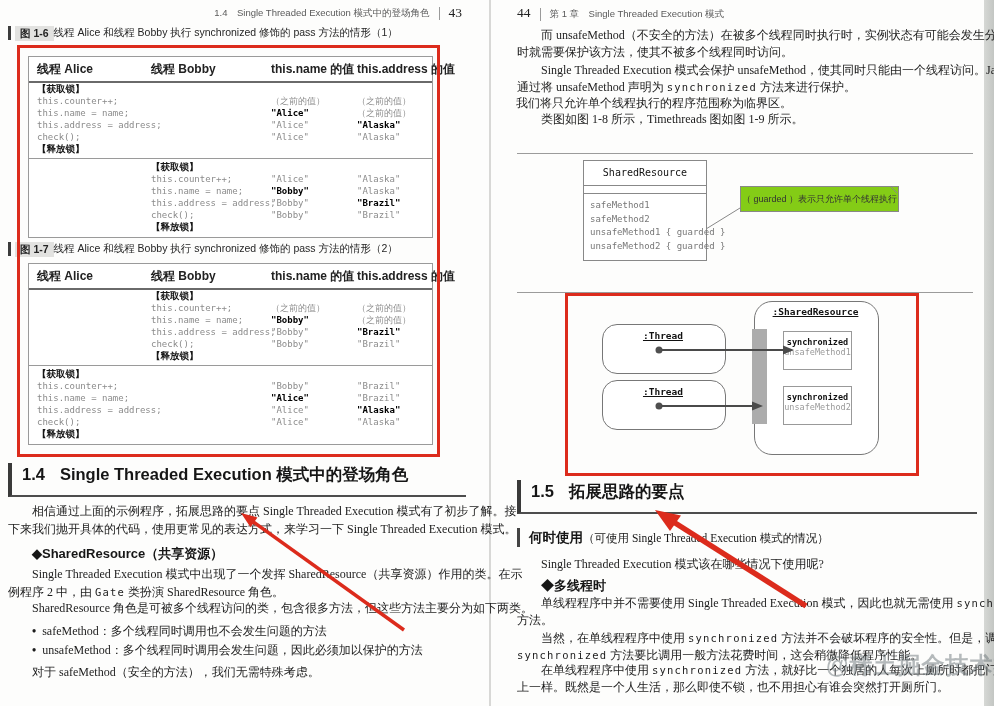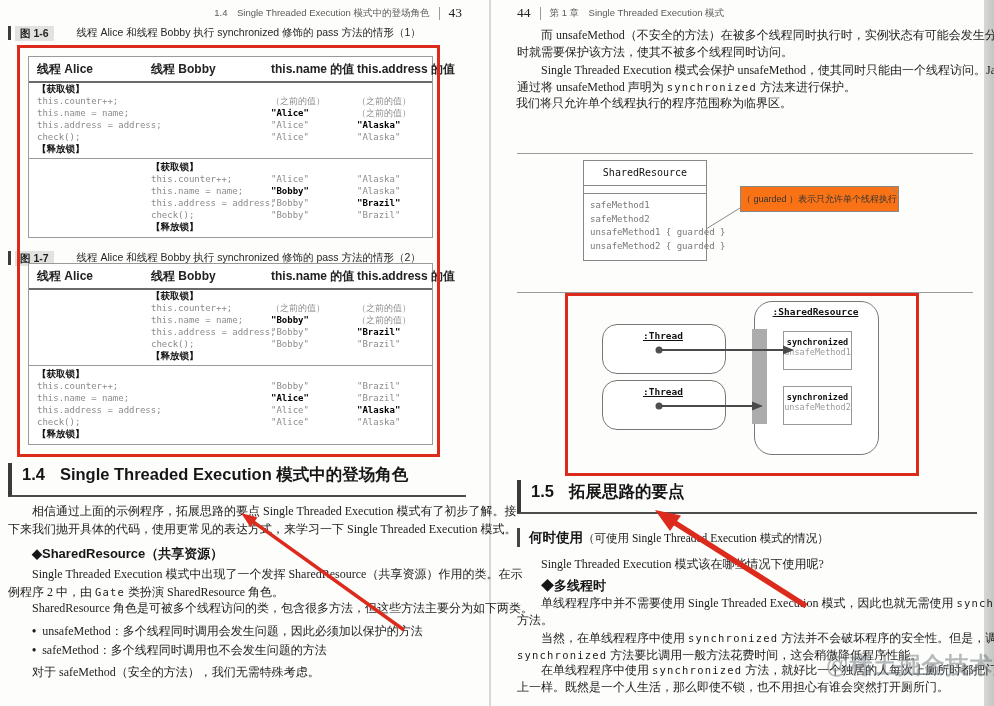--- a/index.html
+++ b/index.html
@@ -6,29 +6,29 @@
   #canvas{position:relative;width:994px;height:706px;background:#fdfdfc;overflow:hidden;
           font-family:"Liberation Serif",serif;color:#1c1c1c;}
   
   .divider{position:absolute;left:489px;top:0;width:2px;height:706px;background:#d8d8d6;}
   .edge-strip{position:absolute;left:984px;top:0;width:10px;height:706px;
               background:linear-gradient(90deg,#d6d8d5,#c3c6c3);}
   
   .hdr{position:absolute;top:5px;height:16px;display:flex;align-items:center;gap:9px;
        font-family:"Liberation Sans",sans-serif;font-size:9.5px;color:#5a5a5a;white-space:nowrap;}
   .hdr-left{left:0;width:462px;justify-content:flex-end;}
-  .hdr-right{left:517px;}
+  .hdr-right{left:517px;align-items:flex-end;}
   .hdr-num{font-family:"Liberation Serif",serif;font-size:13.5px;color:#222;}
   .hdr-sep{width:1px;height:13px;background:#9a9a9a;}
   
   .figlabel{position:absolute;display:flex;align-items:center;height:16px;white-space:nowrap;
             font-family:"Liberation Sans",sans-serif;}
   .fl-bar{width:3px;height:14px;background:#3c3c3c;margin-right:4px;flex:none;}
   .fl-tag{background:#e2e2e0;font-weight:bold;font-size:10.5px;color:#222;padding:0 5px;line-height:15px;}
-  .fl-cap{margin-left:23px;font-size:10.5px;color:#262626;}
+  .fl-cap{margin-left:0;font-size:10.5px;color:#262626;}
   .flrule{position:absolute;height:1px;background:#9b9b9b;}
   
   .ttable{position:absolute;width:403px;background:#fff;border:1px solid #9a9a9a;
           font-family:"DejaVu Sans Mono",monospace;padding-bottom:4px;}
   .thead{display:grid;grid-template-columns:114px 120px 86px 1fr;padding:4px 0 3px;
          border-bottom:2px solid #6a6a6a;font-family:"Liberation Sans",sans-serif;
          font-size:12px;color:#222;font-weight:bold;}
   .thead span{padding-left:8px;white-space:nowrap;}
   .trow{display:grid;grid-template-columns:114px 120px 86px 1fr;height:12px;line-height:12px;
         font-size:9px;color:#8b8b8b;}
@@ -58,21 +58,21 @@
   .blist{position:absolute;font-size:12px;line-height:18.5px;}
   .blist .bullet{font-weight:bold;margin-right:6px;}
   
   .clsbox{position:absolute;left:583px;top:160px;width:122px;background:#fff;border:1px solid #888;
           font-family:"DejaVu Sans Mono",monospace;}
   .cls-title{height:24px;line-height:24px;text-align:center;font-weight:normal;font-size:10px;
              color:#111;border-bottom:1px solid #888;}
   .cls-empty{height:7px;border-bottom:1px solid #888;}
   .cls-methods{padding:5px 0 7px 6px;font-size:9px;line-height:13.5px;color:#777;white-space:nowrap;}
   .notebox{position:absolute;left:740px;top:186px;width:157px;height:24px;border:1px solid #888;
-           background:#f97316;font-family:"Liberation Sans",sans-serif;font-size:9px;line-height:24px;
+           background:#84cc16;font-family:"Liberation Sans",sans-serif;font-size:9px;line-height:24px;
            text-align:center;color:#333;white-space:nowrap;}
   
   .resbox{position:absolute;left:754px;top:301px;width:123px;height:152px;border:1.4px solid #777;
           border-radius:18px;background:#fff;}
   .res-label{position:absolute;left:754px;top:306px;width:123px;text-align:center;
              font-family:"DejaVu Sans Mono",monospace;font-weight:bold;font-size:9.5px;
              text-decoration:underline;color:#111;}
   .graybar{position:absolute;left:752px;top:329px;width:15px;height:95px;background:#acacac;}
   .syncbox{position:absolute;width:67px;height:37px;border:1px solid #999;background:#fff;
            text-align:center;font-family:"DejaVu Sans Mono",monospace;}
@@ -182,21 +182,21 @@
         <span>"Brazil"</span>
       </div>
       <div class="trow">
         <span></span>
         <span class="lockcell">【释放锁】</span>
         <span></span>
         <span></span>
       </div>
     </div>
 
-  <div class="figlabel" style="left:8px;top:250px;">
+  <div class="figlabel" style="left:8px;top:241px;">
     <span class="fl-bar"></span>
     <span class="fl-tag">图 1-7</span>
     <span class="fl-cap">线程 Alice 和线程 Bobby 执行 synchronized 修饰的 pass 方法的情形（2）</span>
   </div>
 
   <div class="ttable" style="left:28px;top:263px;">
       <div class="thead">
         <span>线程 Alice</span>
         <span>线程 Bobby</span>
         <span>this.name 的值</span>
@@ -289,22 +289,22 @@
     </div>
   <div class="diamond" style="left:32px;top:545px;">◆SharedResource（共享资源）</div>
   <div class="para" style="left:8px;top:565px;">
       <div class="line ind"><span>Single Threaded Execution 模式中出现了一个发挥 SharedResource（共享资源）作用的类。在示</span></div>
       <div class="line"><span>例程序 2 中，由 </span><span class="mono">Gate</span><span> 类扮演 SharedResource 角色。</span></div>
     </div>
   <div class="para" style="left:8px;top:572px;margin-top:27px;">
       <div class="line ind"><span>SharedResource 角色是可被多个线程访问的类，包含很多方法，但这些方法主要分为如下两类。</span></div>
     </div>
   <div class="blist" style="left:32px;top:622px;">
+      <div class="line"><span class="bullet">•</span><span>safeMethod：多个线程同时调用也不会发生问题的方法</span></div>
       <div class="line"><span class="bullet">•</span><span>unsafeMethod：多个线程同时调用会发生问题，因此必须加以保护的方法</span></div>
-      <div class="line"><span class="bullet">•</span><span>safeMethod：多个线程同时调用也不会发生问题的方法</span></div>
     </div>
   <div class="para" style="left:8px;top:663px;">
       <div class="line ind"><span>对于 safeMethod（安全的方法），我们无需特殊考虑。</span></div>
     </div>
 
   <div class="hdr hdr-right">
     <span class="hdr-num">44</span>
     <span class="hdr-sep"></span>
     <span>第 1 章　Single Threaded Execution 模式</span>
   </div>
@@ -312,20 +312,23 @@
   <div class="para rt" style="left:517px;top:27px;">
       <div class="line ind"><span>而 unsafeMethod（不安全的方法）在被多个线程同时执行时，实例状态有可能会发生分歧。这</span></div>
       <div class="line"><span>时就需要保护该方法，使其不被多个线程同时访问。</span></div>
     </div>
   <div class="para rt" style="left:517px;top:62px;">
       <div class="line ind"><span>Single Threaded Execution 模式会保护 unsafeMethod，使其同时只能由一个线程访问。Java 则是</span></div>
       <div class="line"><span>通过将 unsafeMethod 声明为 </span><span class="mono">synchronized</span><span> 方法来进行保护。</span></div>
     </div>
   <div class="para rt" style="left:492px;top:95px;">
       <div class="line ind"><span>我们将只允许单个线程执行的程序范围称为临界区。</span></div>
+    </div>
+  <div class="para rt" style="left:517px;top:111px;">
+      <div class="line ind"><span>类图如图 1-8 所示，Timethreads 图如图 1-9 所示。</span></div>
     </div>
 
   <div class="flrule" style="left:517px;top:153px;width:456px;"></div>
 
   <div class="clsbox">
     <div class="cls-title">SharedResource</div>
     <div class="cls-empty"></div>
     <div class="cls-methods">
         <div>safeMethod1</div>
         <div>safeMethod2</div>

